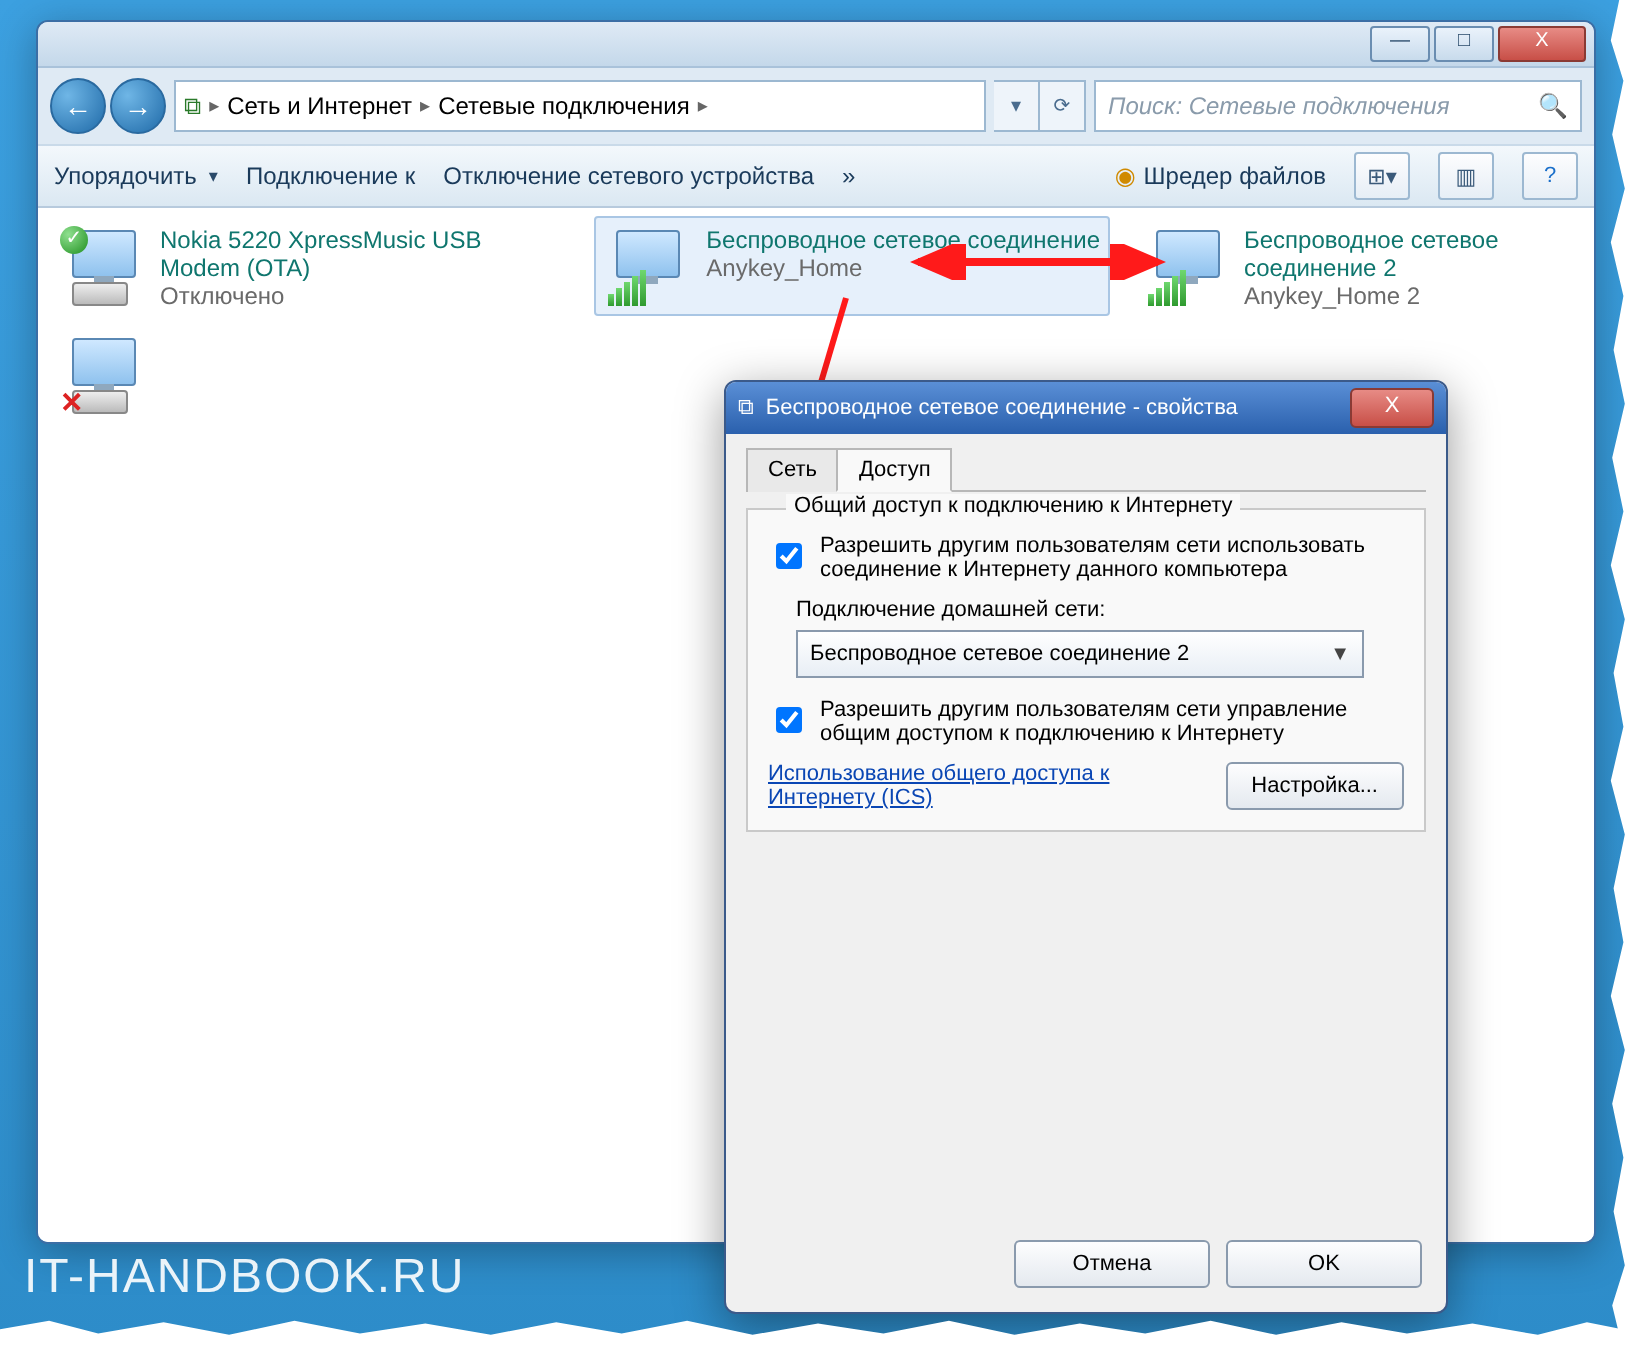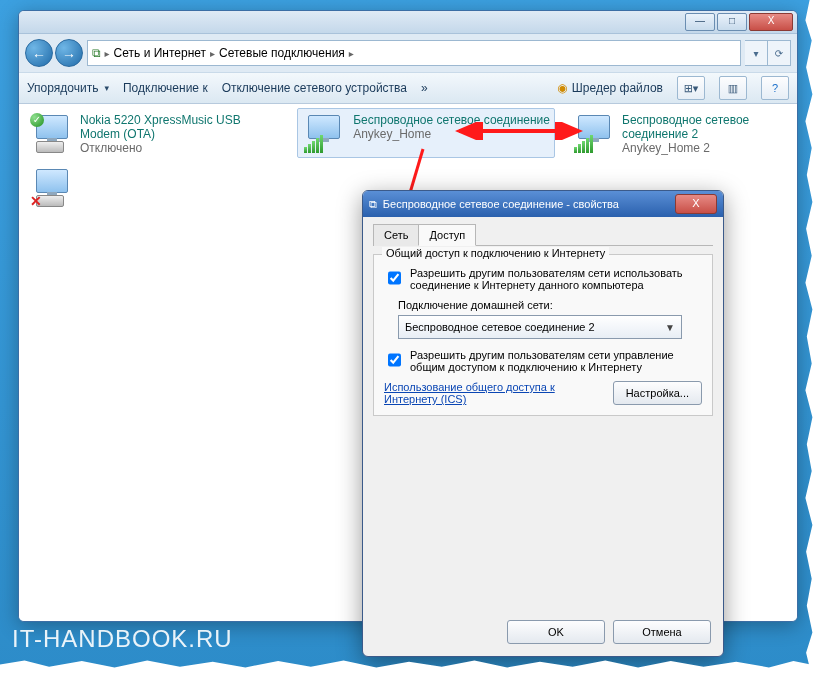--- a/index.html
+++ b/index.html
@@ -208,21 +208,21 @@
   .tab { padding:4px 10px; border:1px solid #b7b7b7; border-bottom:none; background:#e9e9e9; margin-right:-1px; position:relative; top:1px;}
   .tab.active { background:#f9f9f9; border-bottom:1px solid #f9f9f9;}
   .group {
     border:1px solid #c9c9c9;
     padding:12px 10px 10px 10px;
     position:relative;
     margin-bottom:8px;
     background:#f9f9f9;
   }
   .group-title {
-    position:absolute; top:-8px; left:8px; background:#f9f9f9; padding:0 4px;
+    position:absolute; top:-8px; left:19px; background:#f9f9f9; padding:0 4px;
   }
   .chkrow { display:flex; gap:6px; margin-bottom:8px; }
   .chkrow input { margin-top:1px; }
   .indent { margin-left:14px; margin-bottom:10px;}
   .indent label { display:block; margin-bottom:4px;}
   .combo {
     width:270px; height:22px; border:1px solid #8a9aad;
     background:linear-gradient(to bottom,#fff,#e8eef5);
     display:flex; align-items:center; padding:0 6px;
     justify-content:space-between;
@@ -280,20 +280,24 @@
         <span style="color:#2a7a2a;">⧉</span>
         <span class="sep">▸</span>
         <span class="crumb">Сеть и Интернет</span>
         <span class="sep">▸</span>
         <span class="crumb">Сетевые подключения</span>
         <span class="sep">▸</span>
       </div>
       <div class="addrend">
         <div class="sq">▾</div>
         <div class="sq">⟳</div>
+      </div>
+      <div class="searchbox">
+        <span>Поиск: Сетевые подключения</span>
+        <span class="mag">🔍</span>
       </div>
     </div>
 
     <div class="toolbar">
       <div class="titem dd">Упорядочить</div>
       <div class="titem">Подключение к</div>
       <div class="titem">Отключение сетевого устройства</div>
       <div class="titem">»</div>
       <div class="spacer"></div>
       <div class="titem">
@@ -425,21 +429,21 @@
           <span>Разрешить другим пользователям сети управление общим доступом к подключению к Интернету</span>
         </div>
 
         <div class="linkrow">
           <a href="#">Использование общего доступа к Интернету (ICS)</a>
           <div class="btn-std">Настройка...</div>
         </div>
       </div>
     </div>
     <div class="dlg-buttons">
+      <div class="btn-std">Отмена</div>
       <div class="btn-std">OK</div>
-      <div class="btn-std">Отмена</div>
     </div>
   </div>
 
   <div class="watermark">IT-HANDBOOK.RU</div>
   <div class="torn"></div>
   <div class="torn-right"></div>
 </div>
 
 </body></html>

